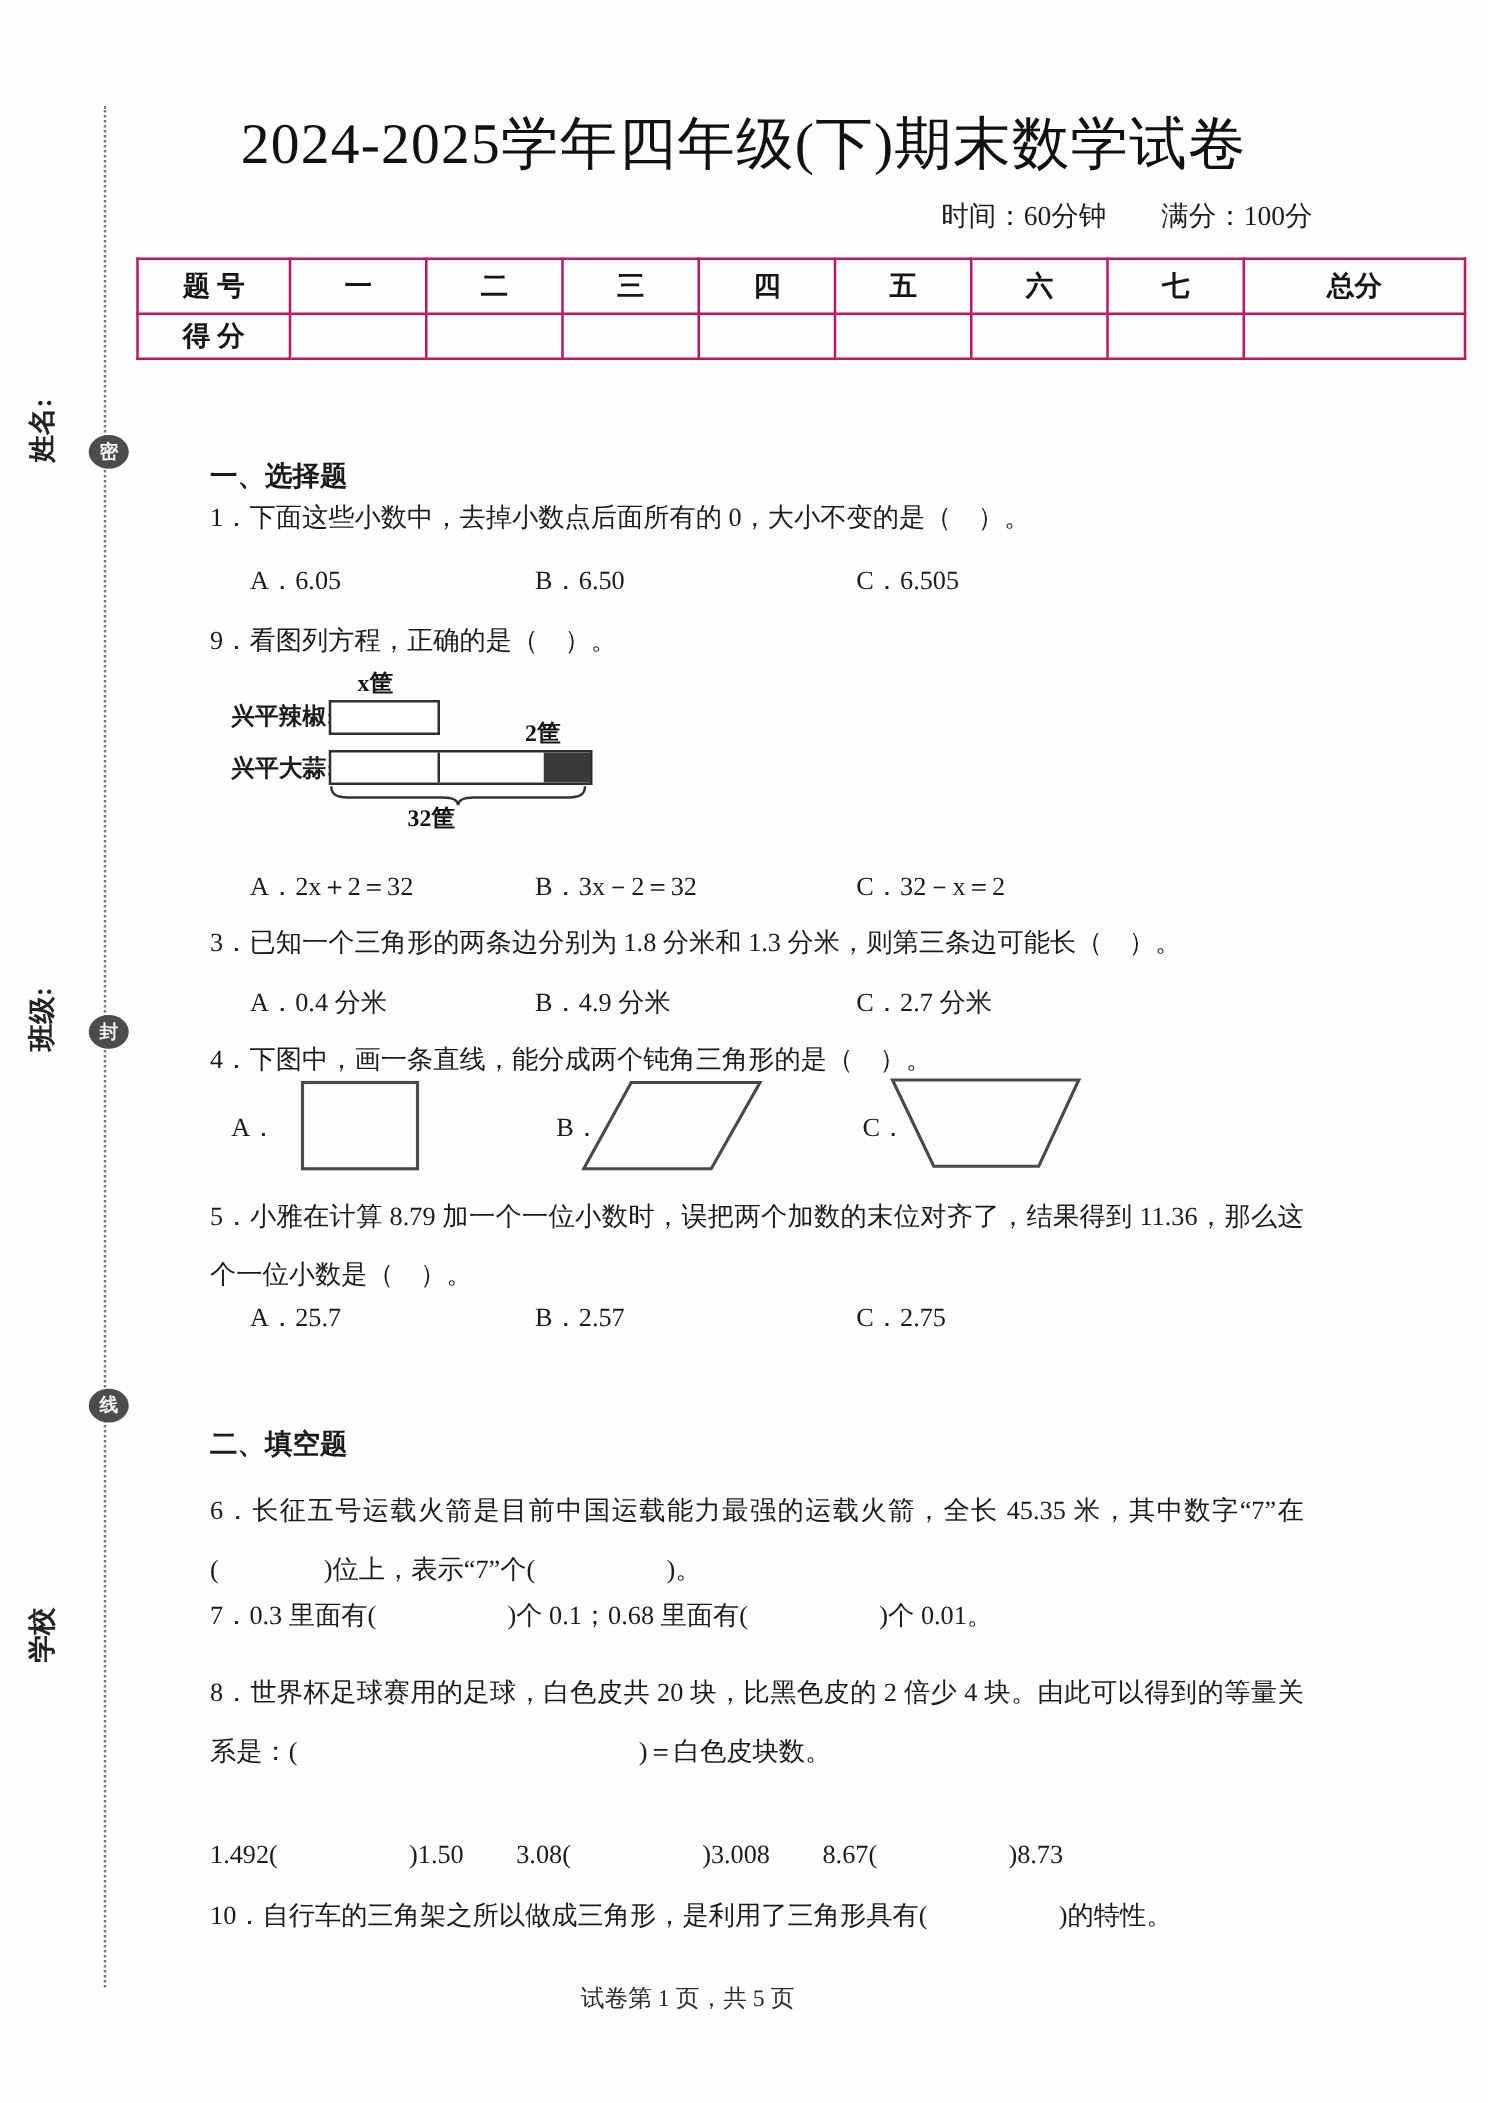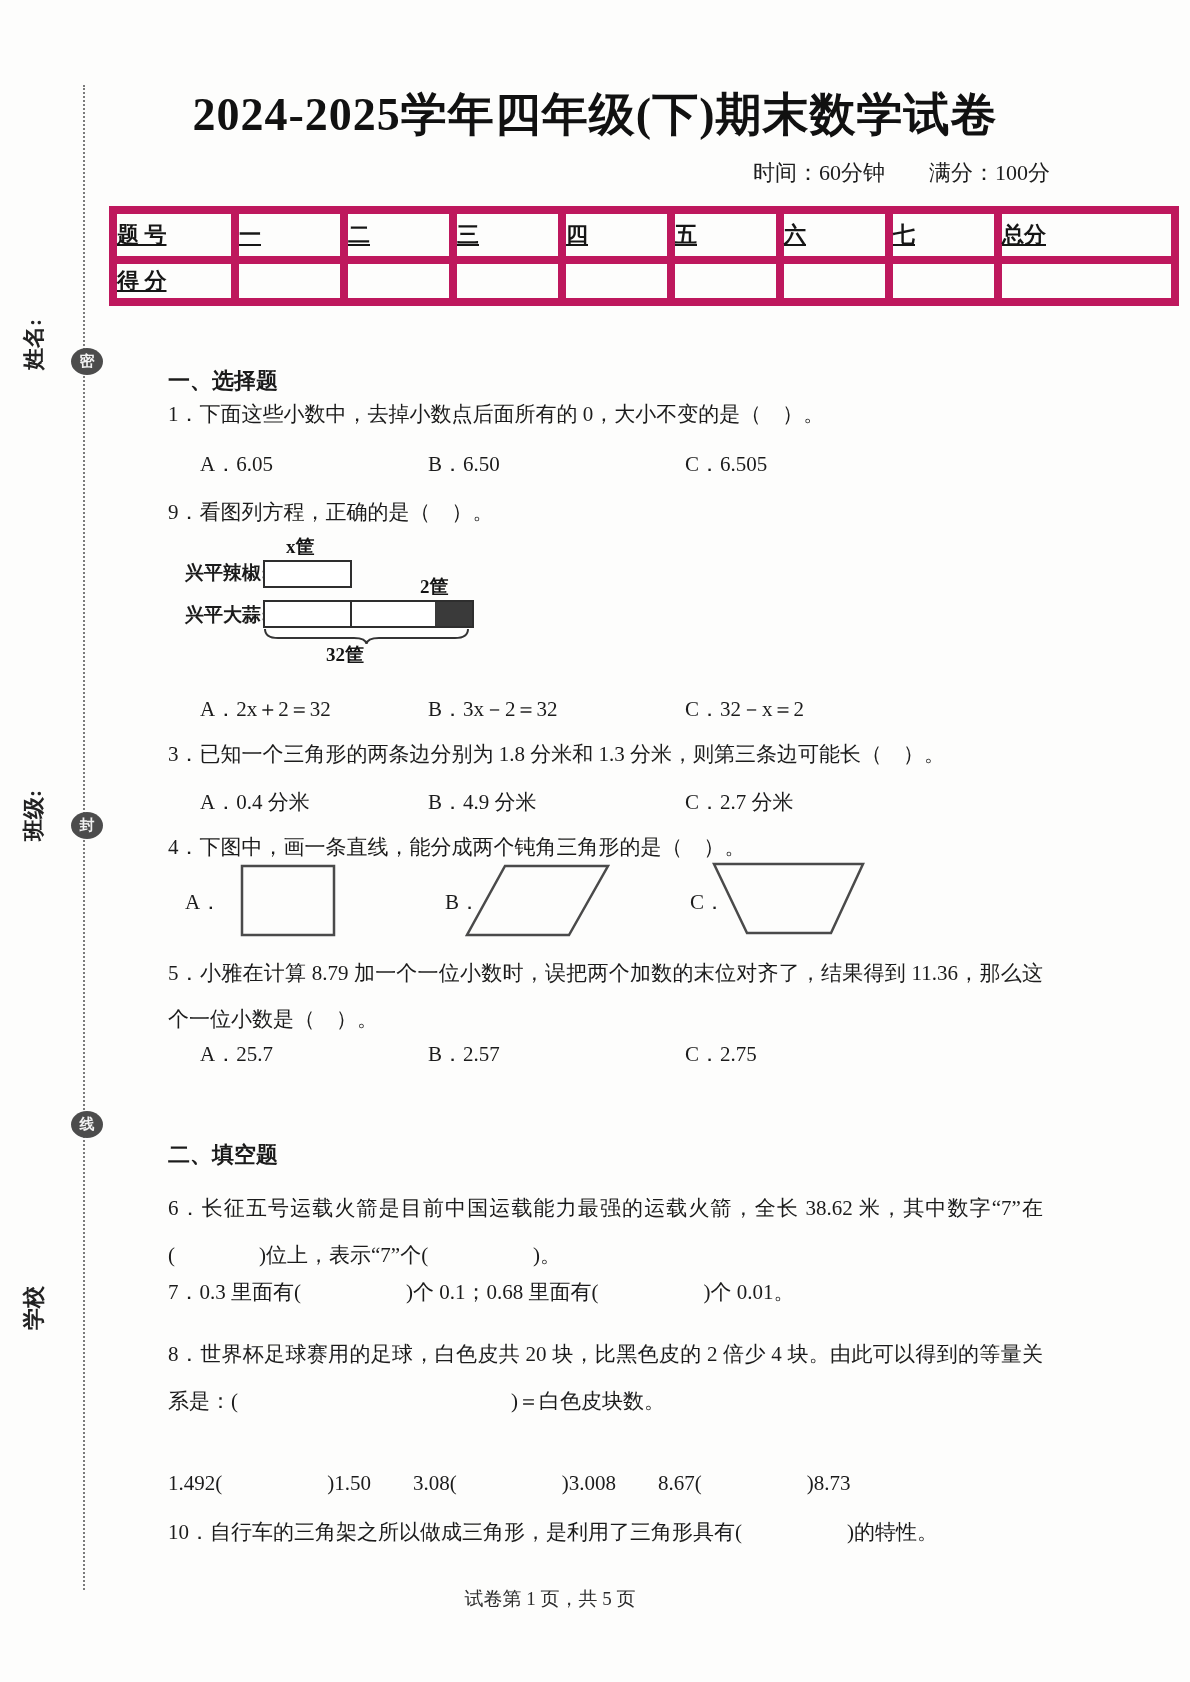--- a/index.html
+++ b/index.html
@@ -30,36 +30,36 @@
     transform-origin: 0 0;
     display:flex; align-items:center; gap:10px;
     height:40px; white-space:nowrap;
   }
   .vfield .flabel { font-size:22px; font-weight:600; color:#222; }
   .vfield .fline { display:inline-block; height:0; border-bottom:2px solid #2f2f2f; }
 
   
   .title {
     position:absolute; top:84px; left:0; width:100%;
-    text-align:center; font-size:46px; font-weight:700; letter-spacing:1px;
+    text-align:center; font-size:46px; font-weight:400; letter-spacing:1px;
     color:#111;
   }
   .meta {
     position:absolute; top:158px; left:13px; width:1037px;
     text-align:right; font-size:22px; color:#1d1d1d;
   }
 
   
   table.score-table {
     position:absolute; top:206px; left:109px; width:1062px;
     border-collapse:collapse; table-layout:fixed;
     font-size:22px; color:#161616;
   }
   table.score-table td {
-    border:8px solid #be185d; padding:0;text-decoration:underline;
+    border:2px solid #be185d; text-align:center; padding:0;
   }
   table.score-table tr.hdr td { height:42px; font-weight:600; }
   table.score-table tr.scr td { height:34px; font-weight:600; }
 
   
   .line {
     position:absolute; left:168px; width:875px;
     font-size:21px; color:#1b1b1b;
   }
   .sec-heading { font-weight:700; font-size:22px; }
@@ -226,21 +226,21 @@
 
   <div class="line wrap2" style="top:950px; line-height:46px">5．小雅在计算 8.79 加一个一位小数时，误把两个加数的末位对齐了，结果得到 11.36，那么这个一位小数是（　）。</div>
   <div class="line opts" style="top:1040px">
     <span class="opt-a">A．25.7</span>
     <span class="opt-b">B．2.57</span>
     <span class="opt-c">C．2.75</span>
   </div>
 
   <div class="line sec-heading" style="top:1140px">二、填空题</div>
 
-  <div class="line wrap2" style="top:1185px; line-height:47px">6．长征五号运载火箭是目前中国运载能力最强的运载火箭，全长 38.62 米，其中数字“7”在(　　　　)位上，表示“7”个(　　　　　)。</div>
+  <div class="line wrap2" style="top:1185px; line-height:47px">6．长征五号运载火箭是目前中国运载能力最强的运载火箭，全长 45.35 米，其中数字“7”在(　　　　)位上，表示“7”个(　　　　　)。</div>
   <div class="line" style="top:1278px">7．0.3 里面有(　　　　　)个 0.1；0.68 里面有(　　　　　)个 0.01。</div>
   <div class="line wrap2" style="top:1331px; line-height:47px">8．世界杯足球赛用的足球，白色皮共 20 块，比黑色皮的 2 倍少 4 块。由此可以得到的等量关系是：(　　　　　　　　　　　　　)＝白色皮块数。</div>
   <div class="line" style="top:1469px">1.492(　　　　　)1.50　　3.08(　　　　　)3.008　　8.67(　　　　　)8.73</div>
   <div class="line" style="top:1518px">10．自行车的三角架之所以做成三角形，是利用了三角形具有(　　　　　)的特性。</div>
 
   <div class="footer">试卷第 1 页，共 5 页</div>
 
 </div>
 
 </body></html>

